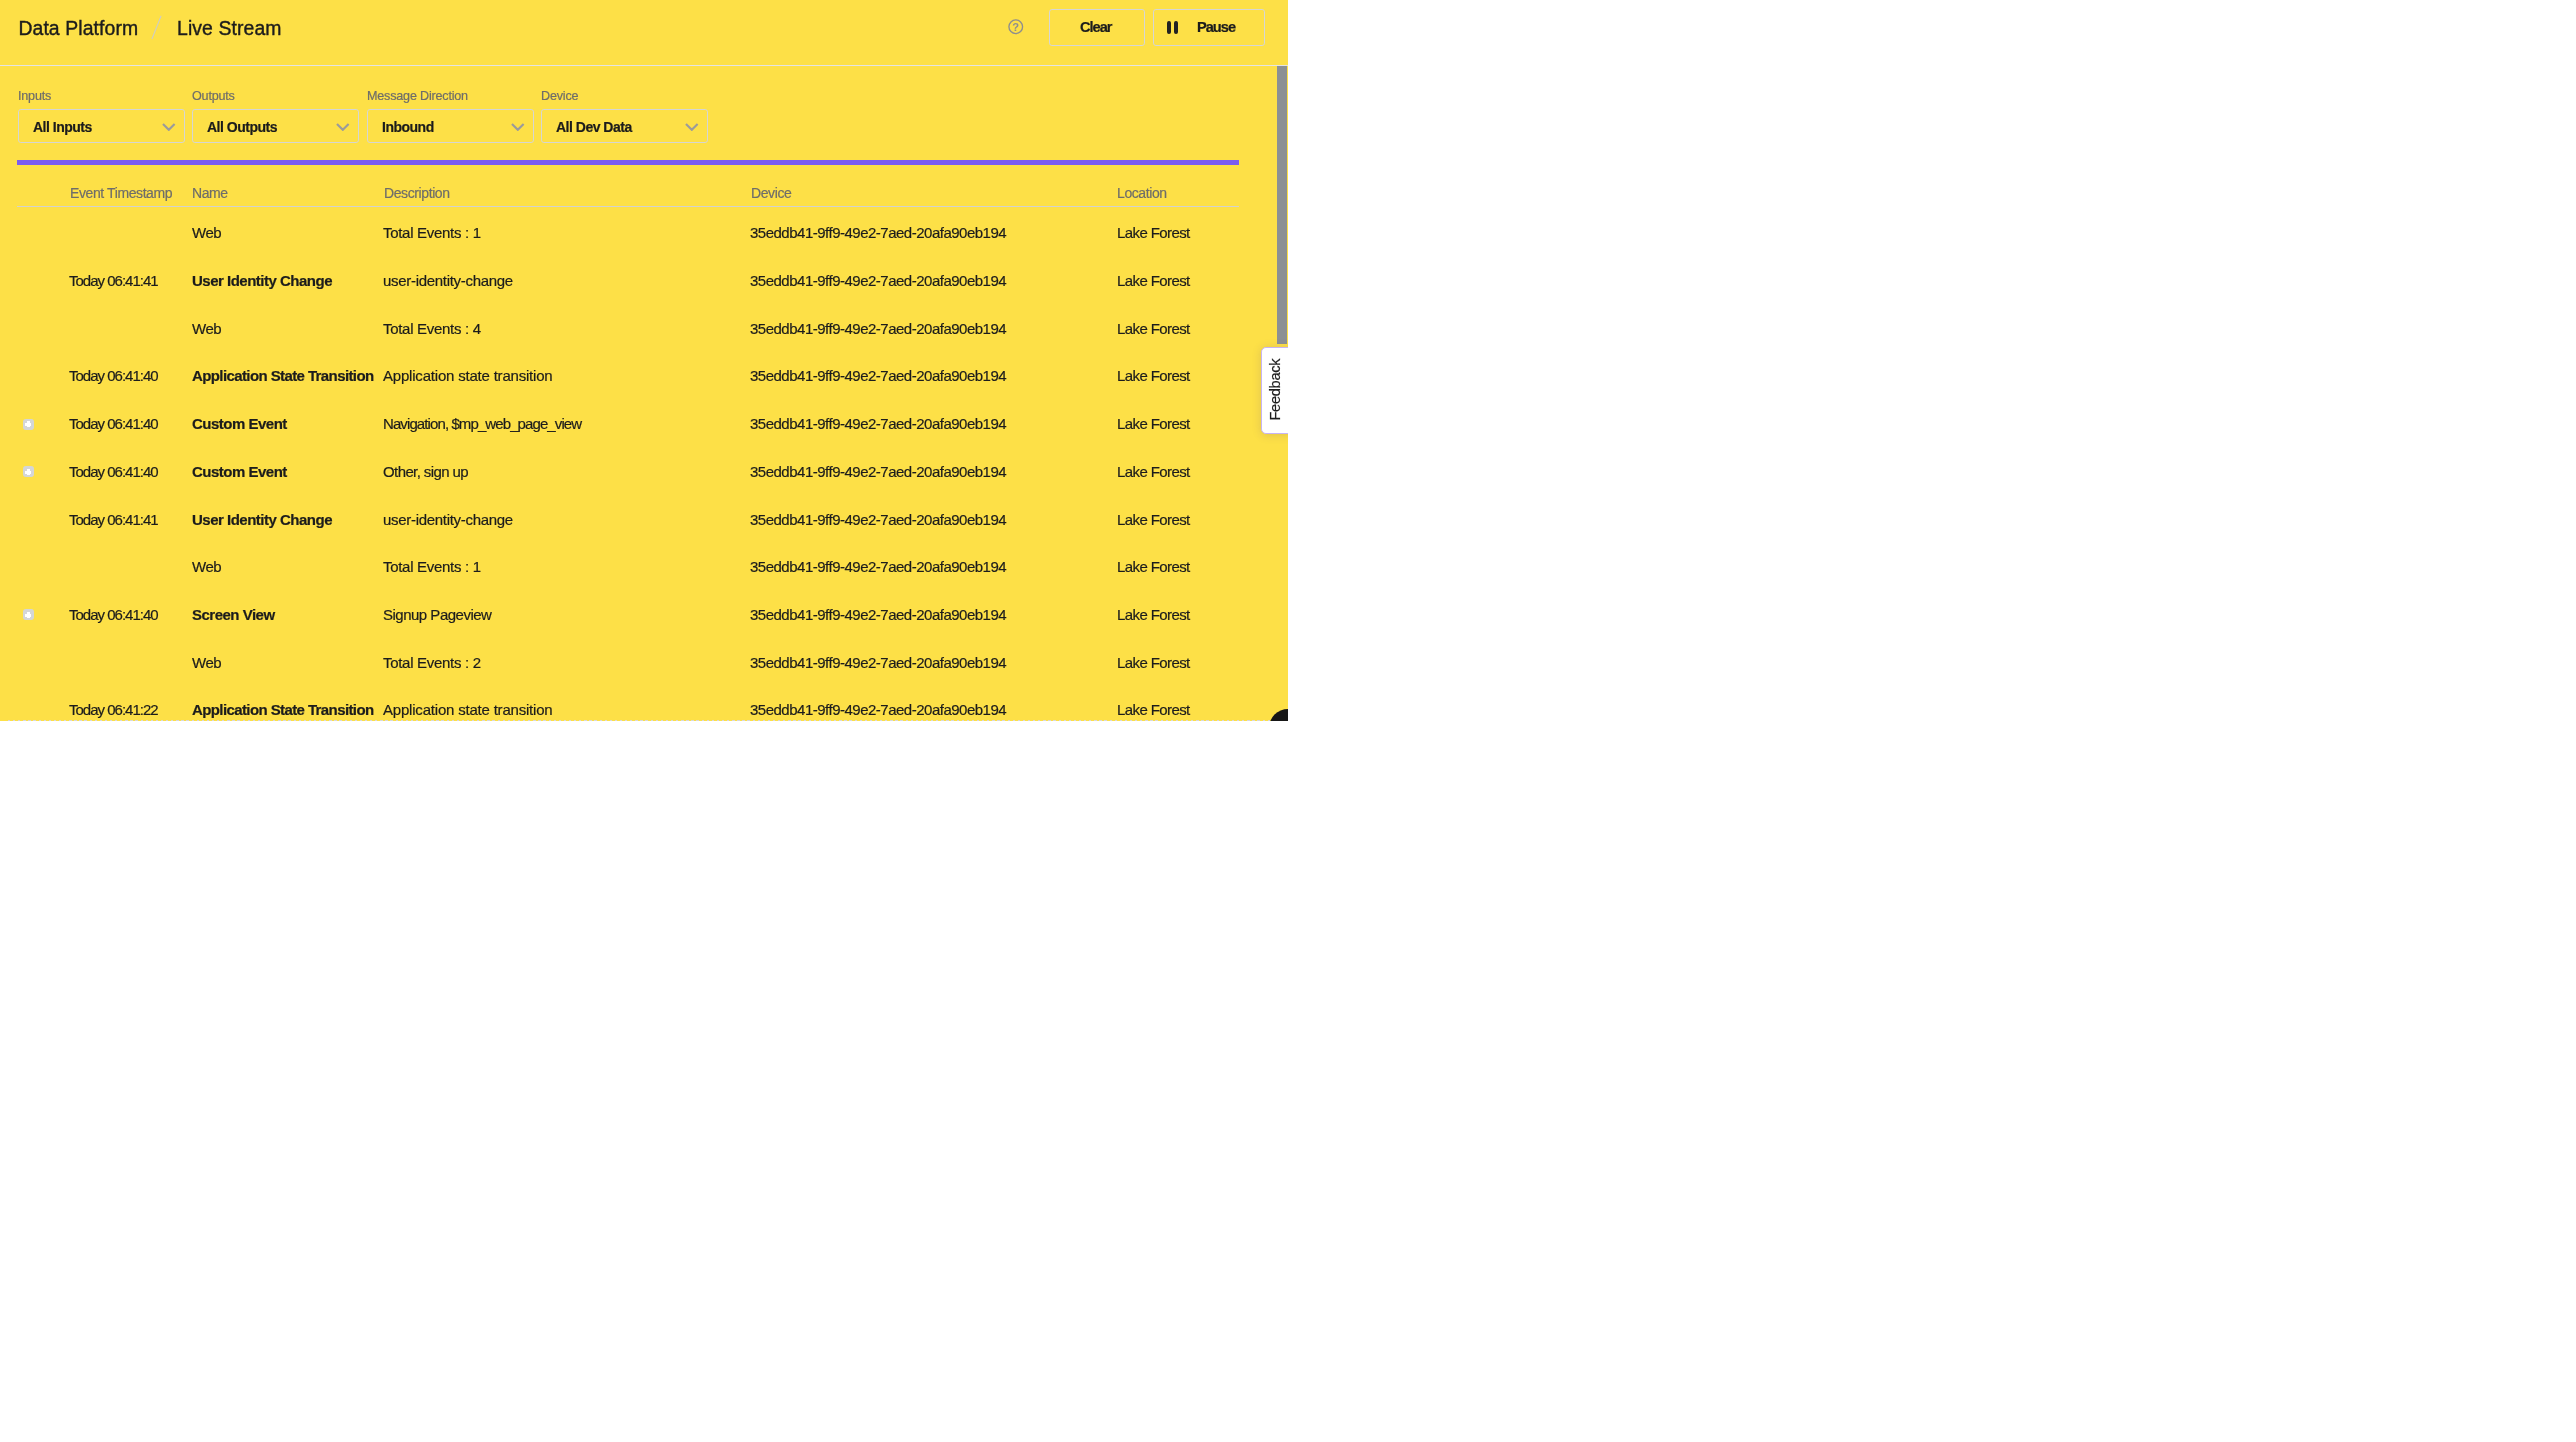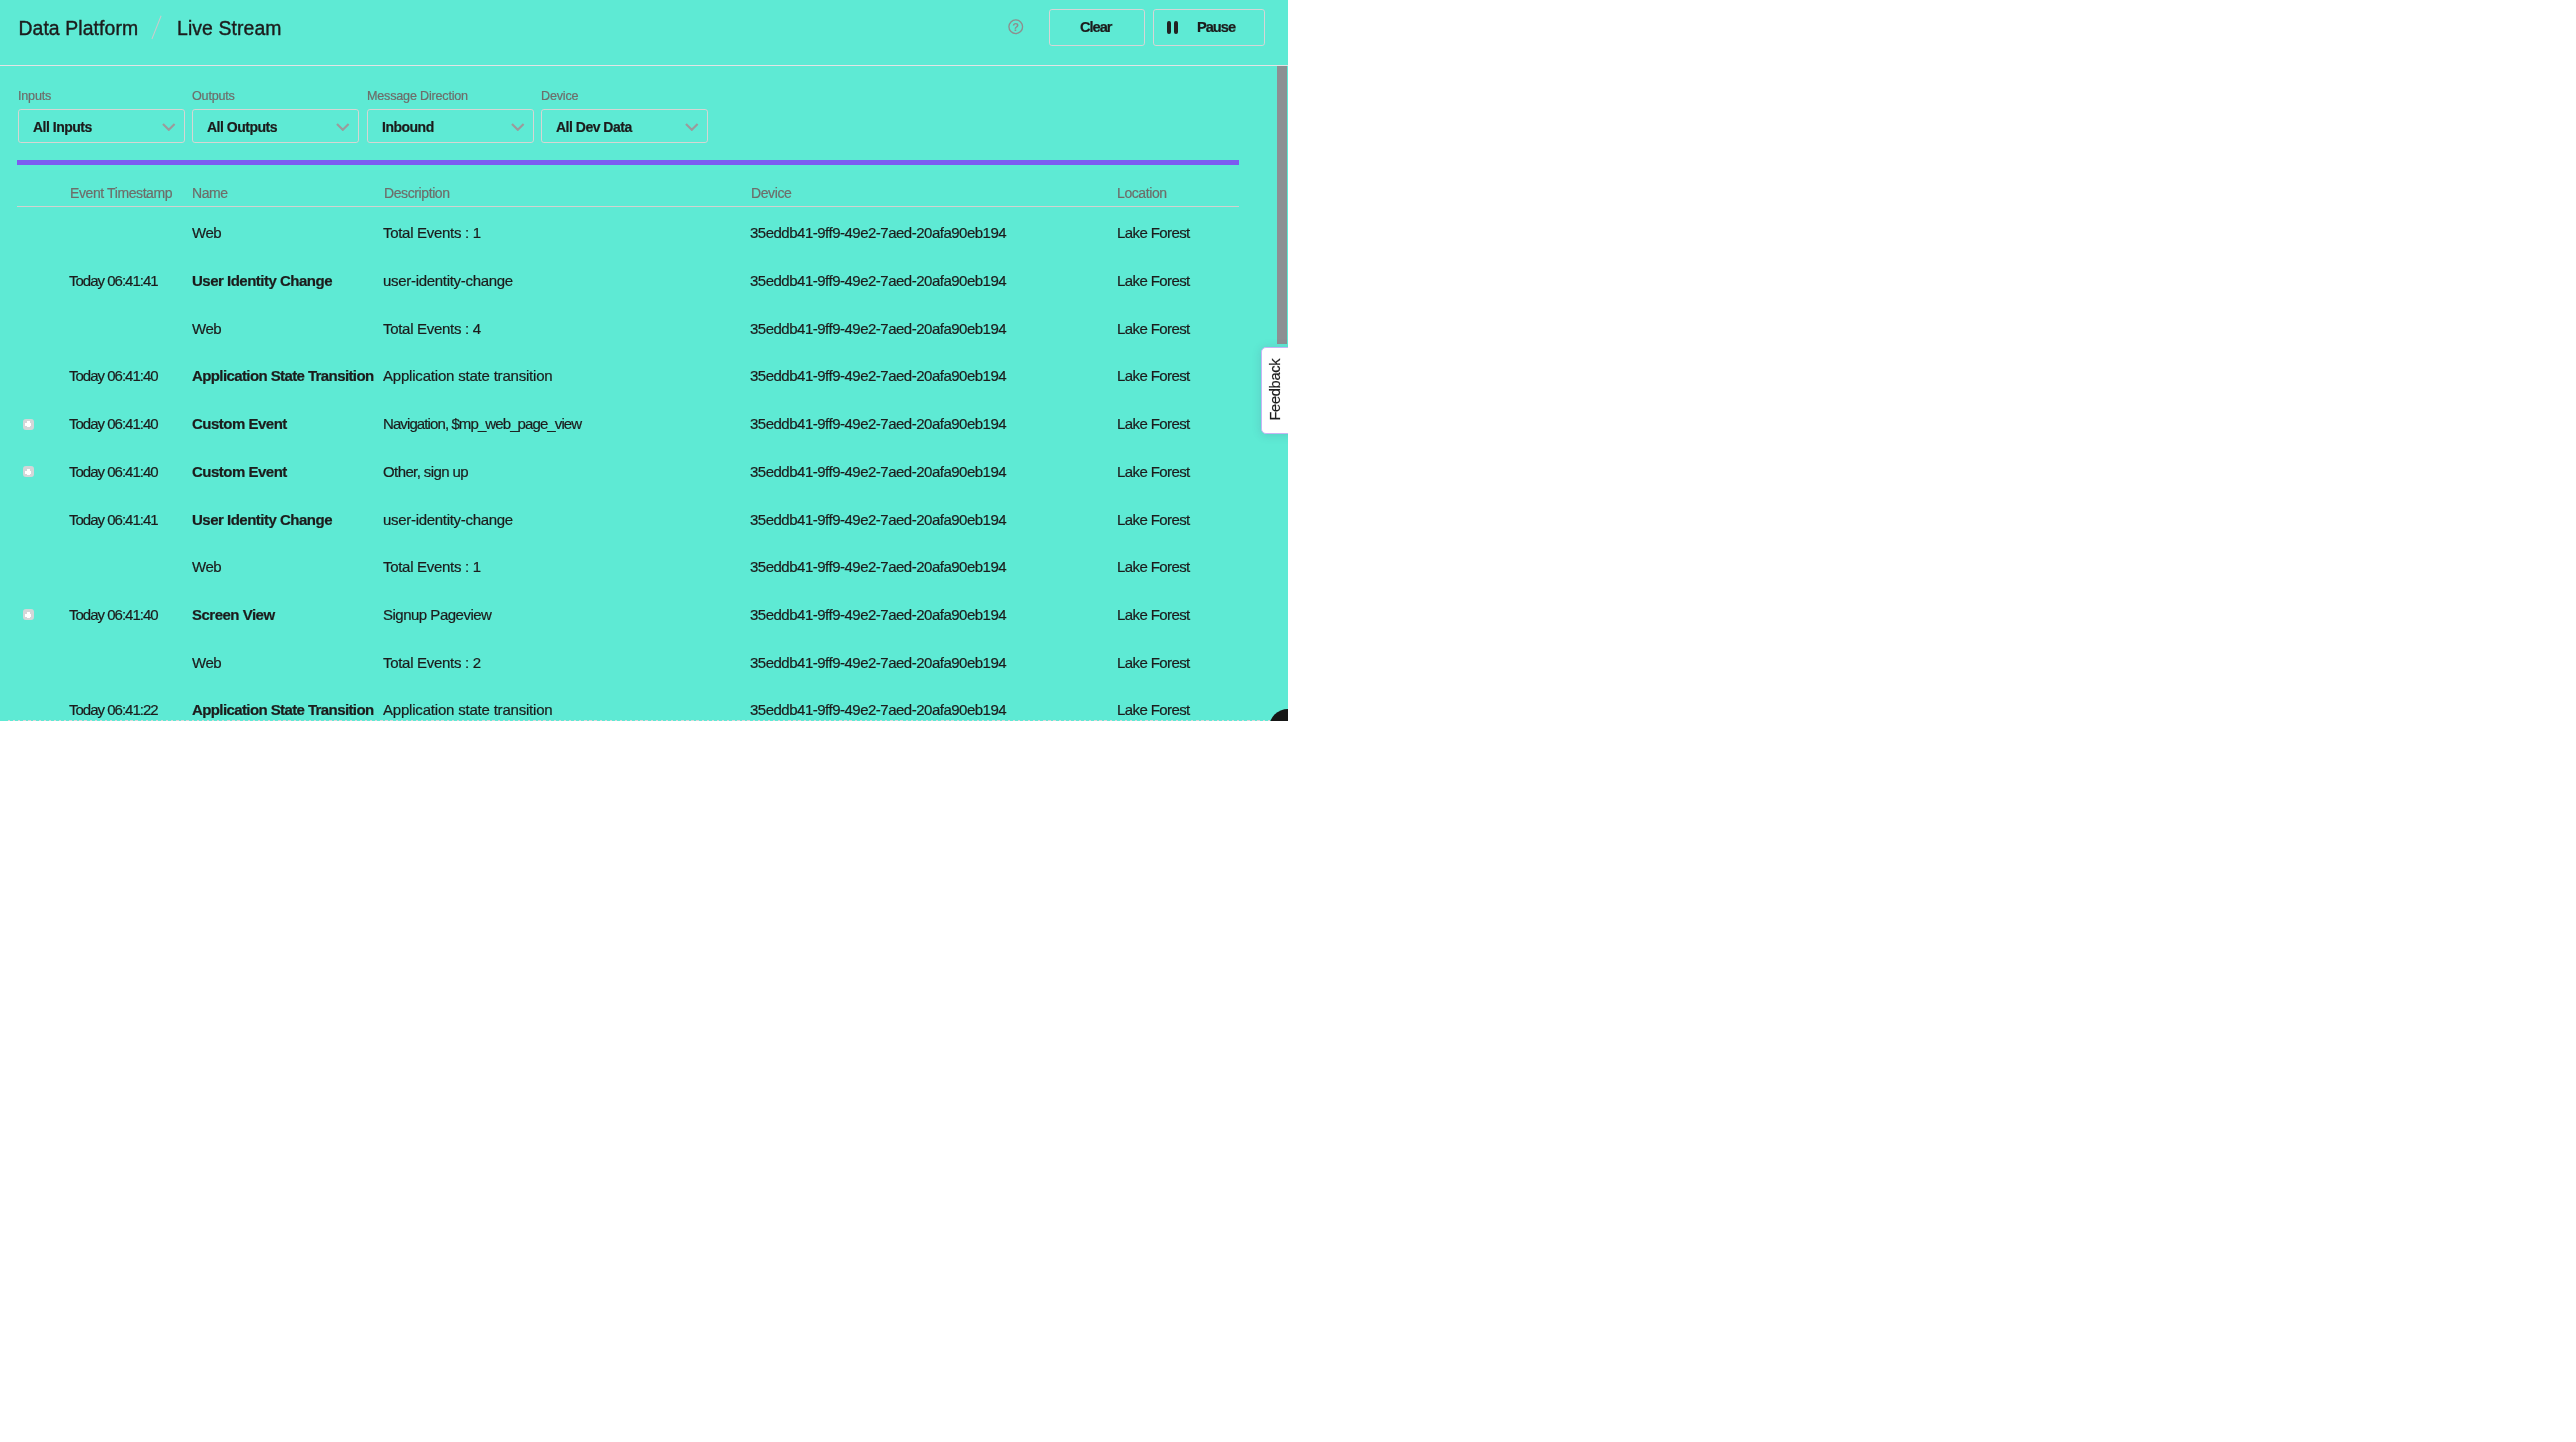--- a/index.html
+++ b/index.html
@@ -1,16 +1,16 @@
 <!DOCTYPE html>
 <html><head>
 <meta charset="utf-8">
 <style>
   html,body{margin:0;padding:0;background:#fff;}
-  #page{position:relative;width:1288px;height:721px;overflow:hidden;background:#5eead4;
+  #page{position:relative;width:1288px;height:721px;overflow:hidden;background:#fde047;
     font-family:"Liberation Sans",sans-serif;color:#1c1c1c;}
   .t{position:absolute;line-height:0;white-space:pre;-webkit-text-stroke:0.2px currentColor;}
   .g{color:#6e6d6a;}
   .b{font-weight:bold;}
 </style>
 </head>
 <body>
 <div id="page">
 
   <div class="t" style="left:18.4px;top:28px;font-size:19.4px;letter-spacing:0.1px;-webkit-text-stroke:0.4px #1c1c1c;">Data Platform</div>

